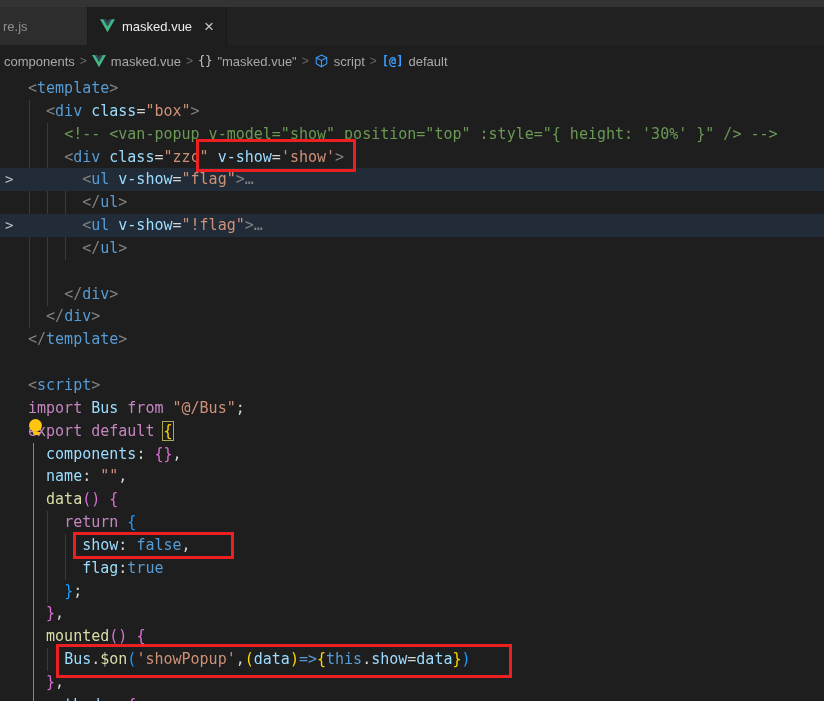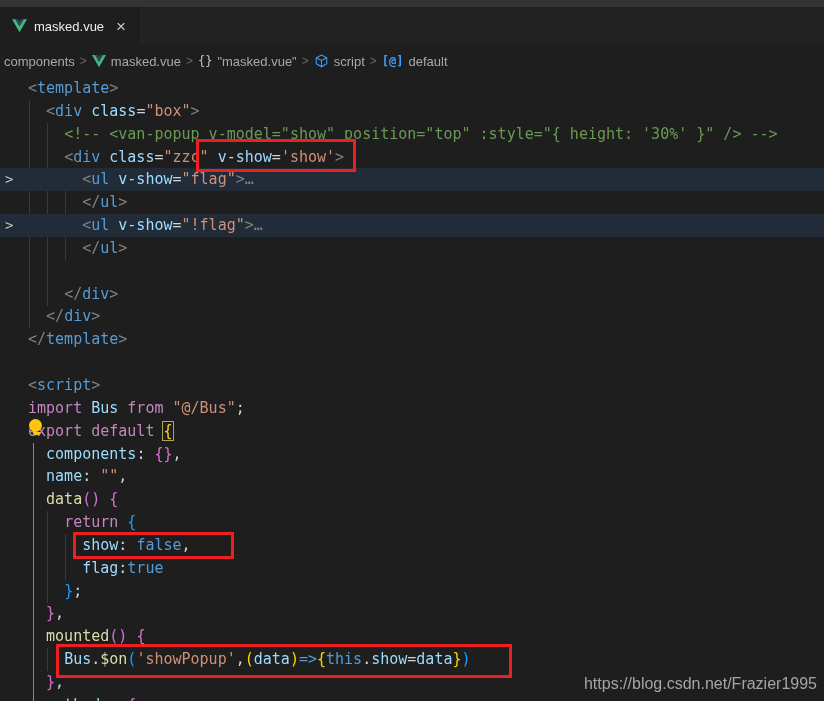--- a/index.html
+++ b/index.html
@@ -50,20 +50,23 @@
   .watermark { position: absolute; right: 7px; top: 675px; color: #a5a5a5; font-size: 16px; z-index: 7; }
 </style>
 </head>
 <body>
 
 <div class="screen">
 
   <div class="topstrip"></div>
 
   <div class="tabbar">
+    <div class="tab first">
+      <span>re.js</span>
+    </div>
     <div class="tab active">
       <span class="vicon">
         <svg width="15" height="14" viewBox="0 0 24 22">
           <polygon points="0,0 12,21 24,0 18.6,0 12,11.4 5.4,0" fill="#41b883"></polygon>
           <polygon points="5.4,0 12,11.4 18.6,0 14.2,0 12,4 9.8,0" fill="#35495e"></polygon>
         </svg>
       </span>
       <span>masked.vue</span>
       <span class="close">×</span>
     </div>
@@ -104,20 +107,19 @@
   <div class="guide" style="left:65px; top:534px; height:46px;"></div>
   <div class="guide" style="left:47px; top:648px; height:23px;"></div>
 
   <div class="code" id="code"><div class="line"><span style="color: rgb(128, 128, 128);">&lt;</span><span style="color: rgb(86, 156, 214);">template</span><span style="color: rgb(128, 128, 128);">&gt;</span></div><div class="line"><span style="color: rgb(212, 212, 212);">  </span><span style="color: rgb(128, 128, 128);">&lt;</span><span style="color: rgb(86, 156, 214);">div</span><span style="color: rgb(212, 212, 212);"> </span><span style="color: rgb(156, 220, 254);">class</span><span style="color: rgb(212, 212, 212);">=</span><span style="color: rgb(206, 145, 120);">"box"</span><span style="color: rgb(128, 128, 128);">&gt;</span></div><div class="line"><span style="color: rgb(212, 212, 212);">    </span><span style="color: rgb(106, 153, 85);">&lt;!-- &lt;van-popup v-model="show" position="top" :style="{ height: '30%' }" /&gt; --&gt;</span></div><div class="line"><span style="color: rgb(212, 212, 212);">    </span><span style="color: rgb(128, 128, 128);">&lt;</span><span style="color: rgb(86, 156, 214);">div</span><span style="color: rgb(212, 212, 212);"> </span><span style="color: rgb(156, 220, 254);">class</span><span style="color: rgb(212, 212, 212);">=</span><span style="color: rgb(206, 145, 120);">"zzc"</span><span style="color: rgb(212, 212, 212);"> </span><span style="color: rgb(156, 220, 254);">v-show</span><span style="color: rgb(212, 212, 212);">=</span><span style="color: rgb(206, 145, 120);">'show'</span><span style="color: rgb(128, 128, 128);">&gt;</span></div><div class="line hl"><span style="color: rgb(212, 212, 212);">      </span><span style="color: rgb(128, 128, 128);">&lt;</span><span style="color: rgb(86, 156, 214);">ul</span><span style="color: rgb(212, 212, 212);"> </span><span style="color: rgb(156, 220, 254);">v-show</span><span style="color: rgb(212, 212, 212);">=</span><span style="color: rgb(206, 145, 120);">"flag"</span><span style="color: rgb(128, 128, 128);">&gt;</span><span style="color: rgb(128, 128, 128);">…</span></div><div class="line"><span style="color: rgb(212, 212, 212);">      </span><span style="color: rgb(128, 128, 128);">&lt;/</span><span style="color: rgb(86, 156, 214);">ul</span><span style="color: rgb(128, 128, 128);">&gt;</span></div><div class="line hl"><span style="color: rgb(212, 212, 212);">      </span><span style="color: rgb(128, 128, 128);">&lt;</span><span style="color: rgb(86, 156, 214);">ul</span><span style="color: rgb(212, 212, 212);"> </span><span style="color: rgb(156, 220, 254);">v-show</span><span style="color: rgb(212, 212, 212);">=</span><span style="color: rgb(206, 145, 120);">"!flag"</span><span style="color: rgb(128, 128, 128);">&gt;</span><span style="color: rgb(128, 128, 128);">…</span></div><div class="line"><span style="color: rgb(212, 212, 212);">      </span><span style="color: rgb(128, 128, 128);">&lt;/</span><span style="color: rgb(86, 156, 214);">ul</span><span style="color: rgb(128, 128, 128);">&gt;</span></div><div class="line"></div><div class="line"><span style="color: rgb(212, 212, 212);">    </span><span style="color: rgb(128, 128, 128);">&lt;/</span><span style="color: rgb(86, 156, 214);">div</span><span style="color: rgb(128, 128, 128);">&gt;</span></div><div class="line"><span style="color: rgb(212, 212, 212);">  </span><span style="color: rgb(128, 128, 128);">&lt;/</span><span style="color: rgb(86, 156, 214);">div</span><span style="color: rgb(128, 128, 128);">&gt;</span></div><div class="line"><span style="color: rgb(128, 128, 128);">&lt;/</span><span style="color: rgb(86, 156, 214);">template</span><span style="color: rgb(128, 128, 128);">&gt;</span></div><div class="line"></div><div class="line"><span style="color: rgb(128, 128, 128);">&lt;</span><span style="color: rgb(86, 156, 214);">script</span><span style="color: rgb(128, 128, 128);">&gt;</span></div><div class="line"><span style="color: rgb(197, 134, 192);">import</span><span style="color: rgb(212, 212, 212);"> </span><span style="color: rgb(156, 220, 254);">Bus</span><span style="color: rgb(212, 212, 212);"> </span><span style="color: rgb(197, 134, 192);">from</span><span style="color: rgb(212, 212, 212);"> </span><span style="color: rgb(206, 145, 120);">"@/Bus"</span><span style="color: rgb(212, 212, 212);">;</span></div><div class="line"><span style="color: rgb(197, 134, 192);">export</span><span style="color: rgb(212, 212, 212);"> </span><span style="color: rgb(197, 134, 192);">default</span><span style="color: rgb(212, 212, 212);"> </span><span style="color: rgb(255, 215, 0); outline: rgb(168, 168, 88) solid 1px;">{</span></div><div class="line"><span style="color: rgb(212, 212, 212);">  </span><span style="color: rgb(156, 220, 254);">components</span><span style="color: rgb(212, 212, 212);">:</span><span style="color: rgb(212, 212, 212);"> </span><span style="color: rgb(218, 112, 214);">{}</span><span style="color: rgb(212, 212, 212);">,</span></div><div class="line"><span style="color: rgb(212, 212, 212);">  </span><span style="color: rgb(156, 220, 254);">name</span><span style="color: rgb(212, 212, 212);">:</span><span style="color: rgb(212, 212, 212);"> </span><span style="color: rgb(206, 145, 120);">""</span><span style="color: rgb(212, 212, 212);">,</span></div><div class="line"><span style="color: rgb(212, 212, 212);">  </span><span style="color: rgb(220, 220, 170);">data</span><span style="color: rgb(218, 112, 214);">()</span><span style="color: rgb(212, 212, 212);"> </span><span style="color: rgb(218, 112, 214);">{</span></div><div class="line"><span style="color: rgb(212, 212, 212);">    </span><span style="color: rgb(197, 134, 192);">return</span><span style="color: rgb(212, 212, 212);"> </span><span style="color: rgb(23, 159, 255);">{</span></div><div class="line"><span style="color: rgb(212, 212, 212);">      </span><span style="color: rgb(156, 220, 254);">show</span><span style="color: rgb(212, 212, 212);">:</span><span style="color: rgb(212, 212, 212);"> </span><span style="color: rgb(86, 156, 214);">false</span><span style="color: rgb(212, 212, 212);">,</span></div><div class="line"><span style="color: rgb(212, 212, 212);">      </span><span style="color: rgb(156, 220, 254);">flag</span><span style="color: rgb(212, 212, 212);">:</span><span style="color: rgb(86, 156, 214);">true</span></div><div class="line"><span style="color: rgb(212, 212, 212);">    </span><span style="color: rgb(23, 159, 255);">}</span><span style="color: rgb(212, 212, 212);">;</span></div><div class="line"><span style="color: rgb(212, 212, 212);">  </span><span style="color: rgb(218, 112, 214);">}</span><span style="color: rgb(212, 212, 212);">,</span></div><div class="line"><span style="color: rgb(212, 212, 212);">  </span><span style="color: rgb(220, 220, 170);">mounted</span><span style="color: rgb(218, 112, 214);">()</span><span style="color: rgb(212, 212, 212);"> </span><span style="color: rgb(218, 112, 214);">{</span></div><div class="line"><span style="color: rgb(212, 212, 212);">    </span><span style="color: rgb(156, 220, 254);">Bus</span><span style="color: rgb(212, 212, 212);">.</span><span style="color: rgb(220, 220, 170);">$on</span><span style="color: rgb(23, 159, 255);">(</span><span style="color: rgb(206, 145, 120);">'showPopup'</span><span style="color: rgb(212, 212, 212);">,</span><span style="color: rgb(255, 215, 0);">(</span><span style="color: rgb(156, 220, 254);">data</span><span style="color: rgb(255, 215, 0);">)</span><span style="color: rgb(86, 156, 214);">=&gt;</span><span style="color: rgb(255, 215, 0);">{</span><span style="color: rgb(86, 156, 214);">this</span><span style="color: rgb(212, 212, 212);">.</span><span style="color: rgb(156, 220, 254);">show</span><span style="color: rgb(212, 212, 212);">=</span><span style="color: rgb(156, 220, 254);">data</span><span style="color: rgb(255, 215, 0);">}</span><span style="color: rgb(23, 159, 255);">)</span></div><div class="line"><span style="color: rgb(212, 212, 212);">  </span><span style="color: rgb(218, 112, 214);">}</span><span style="color: rgb(212, 212, 212);">,</span></div><div class="line"><span style="color: rgb(212, 212, 212);">  </span><span style="color: rgb(156, 220, 254);">methods</span><span style="color: rgb(212, 212, 212);">:</span><span style="color: rgb(212, 212, 212);"> </span><span style="color: rgb(218, 112, 214);">{</span></div></div>
 
   <div class="bulb">
     <div class="glass"></div>
     <div class="base"></div>
   </div>
 
-  <div class="watermark">https://blog.csdn.net/Frazier1995</div>
 
 <div class="fold" style="top: 168.4px;">&gt;</div>
     <div class="fold" style="top: 214.1px;">&gt;</div>
     <div class="redbox" style="border-color: rgb(236, 32, 32); left: 196px; top: 139px; width: 160px; height: 33px;"></div>
     <div class="redbox" style="border-color: rgb(236, 32, 32); left: 73px; top: 532px; width: 161px; height: 27px;"></div>
     <div class="redbox" style="border-color: rgb(236, 32, 32); left: 56px; top: 644px; width: 456px; height: 34px;"></div>
   </div>
 
 </body></html>

